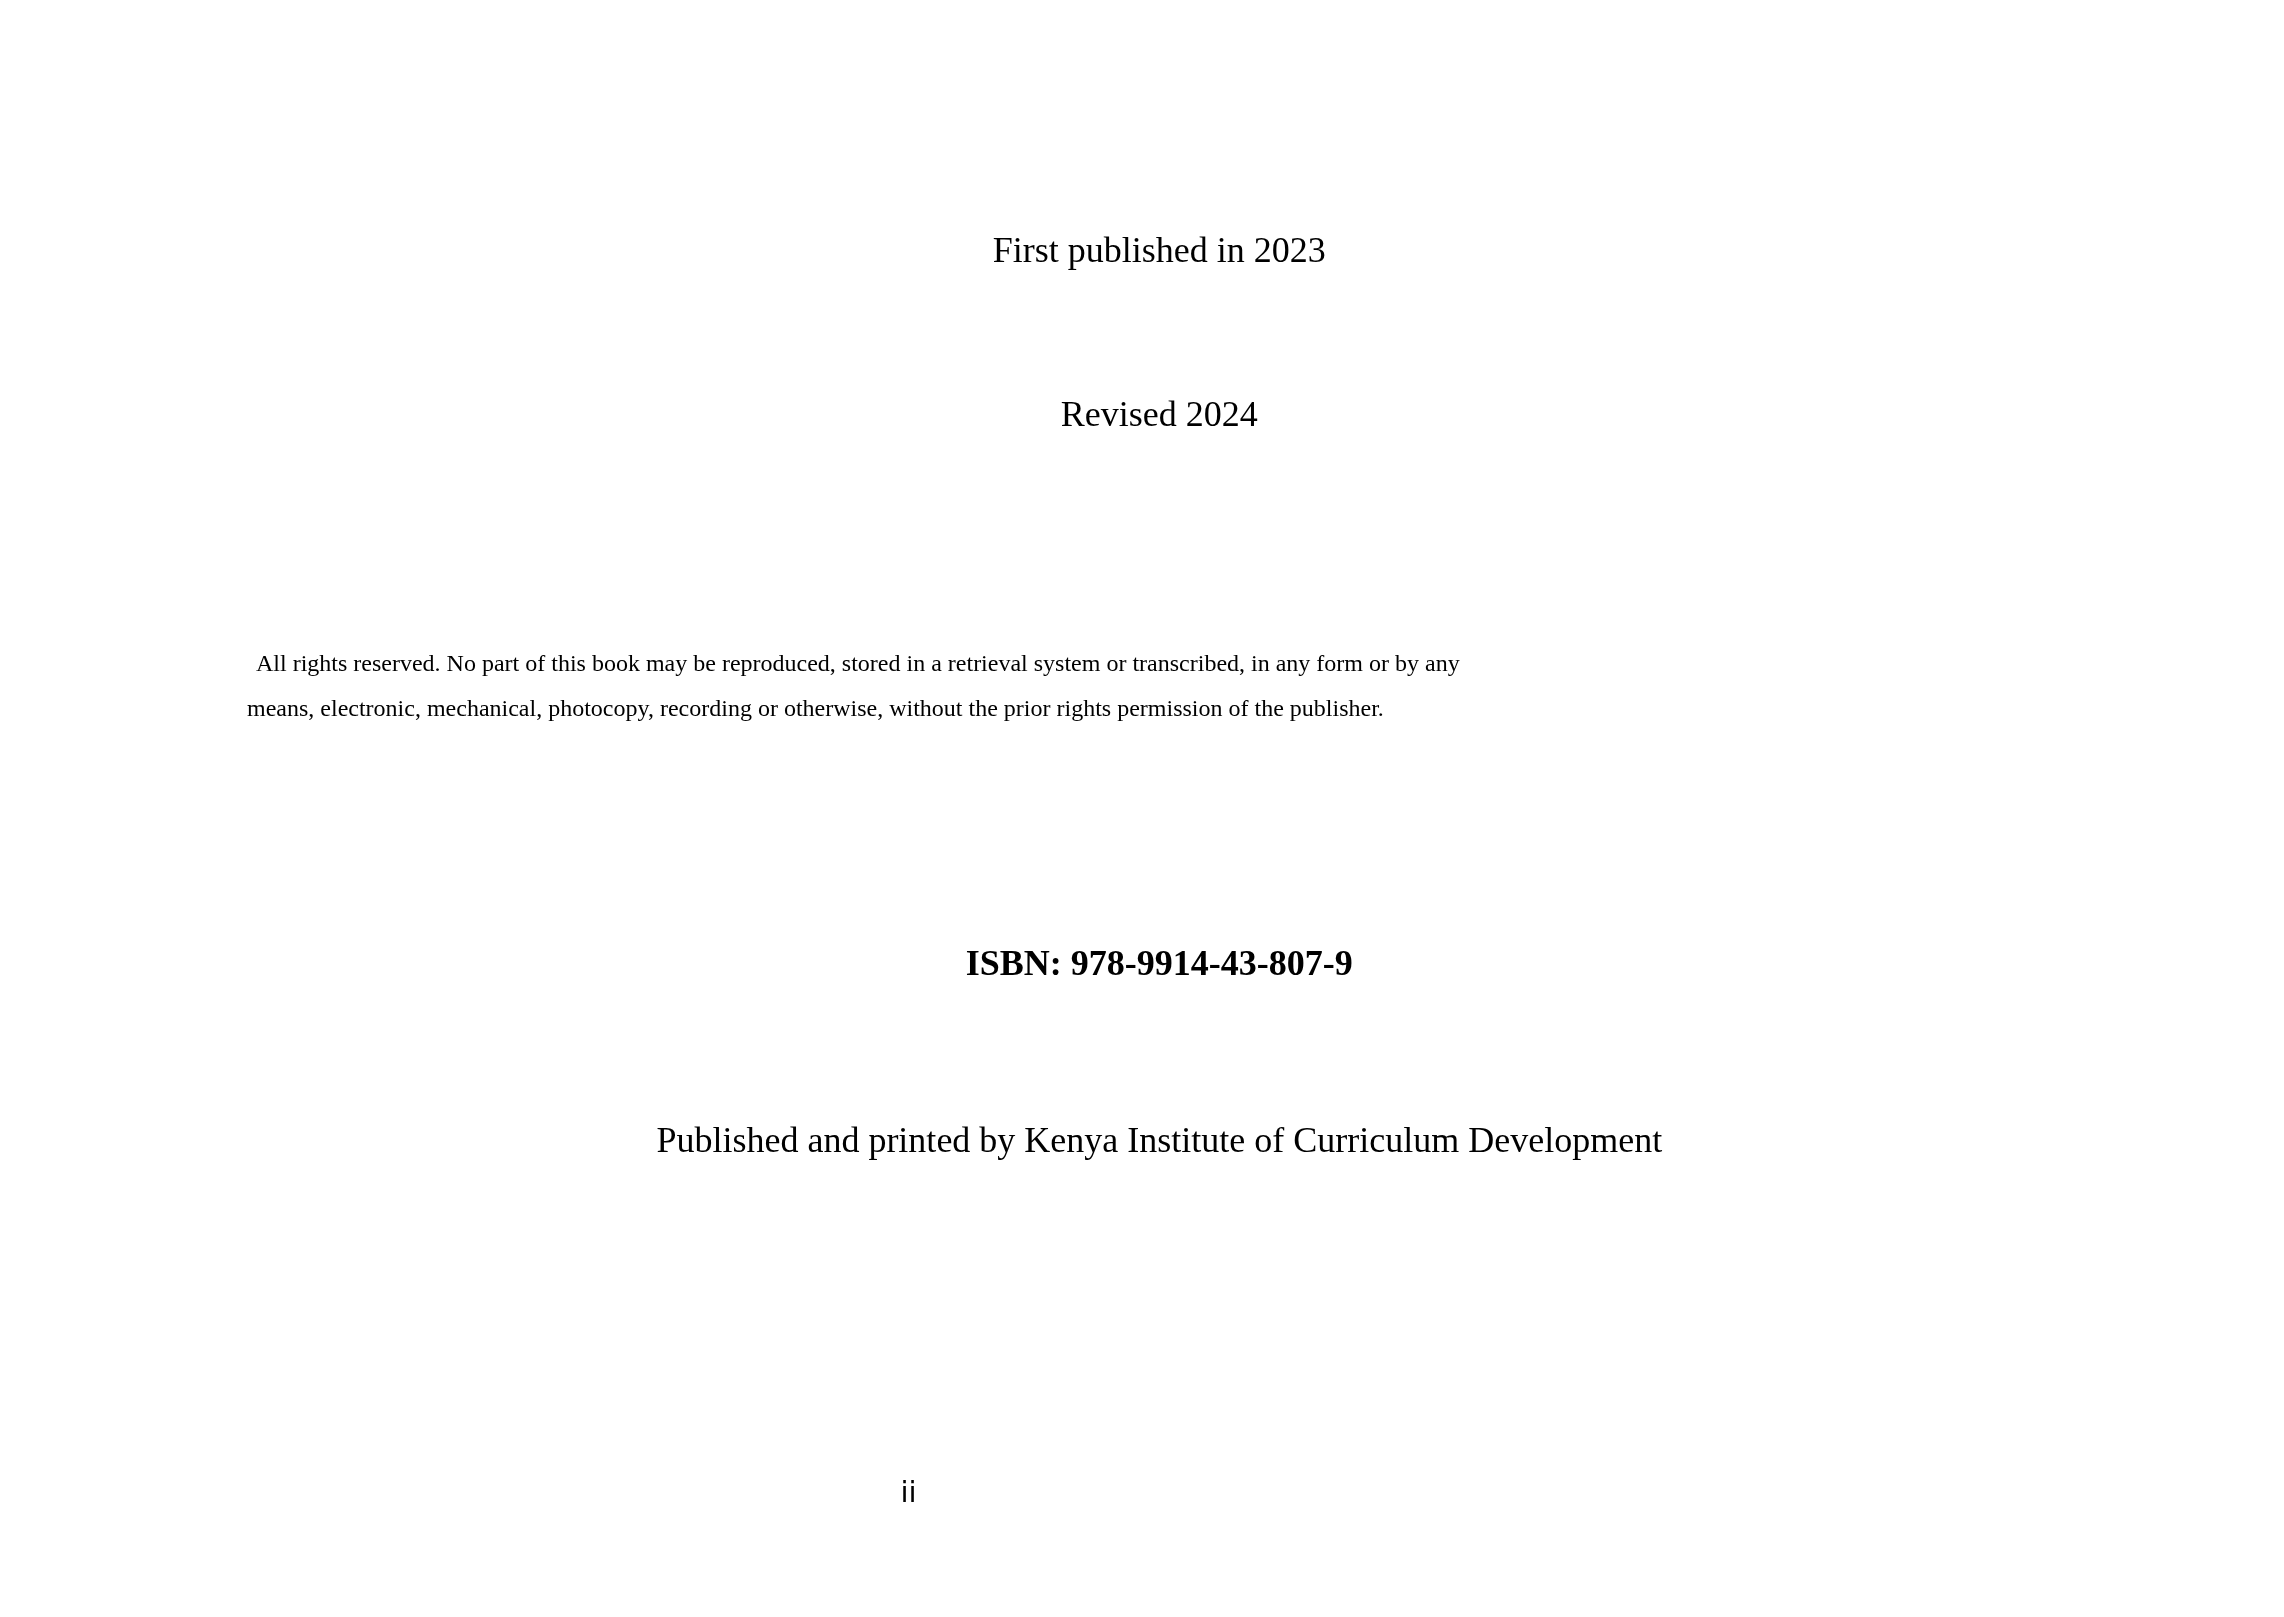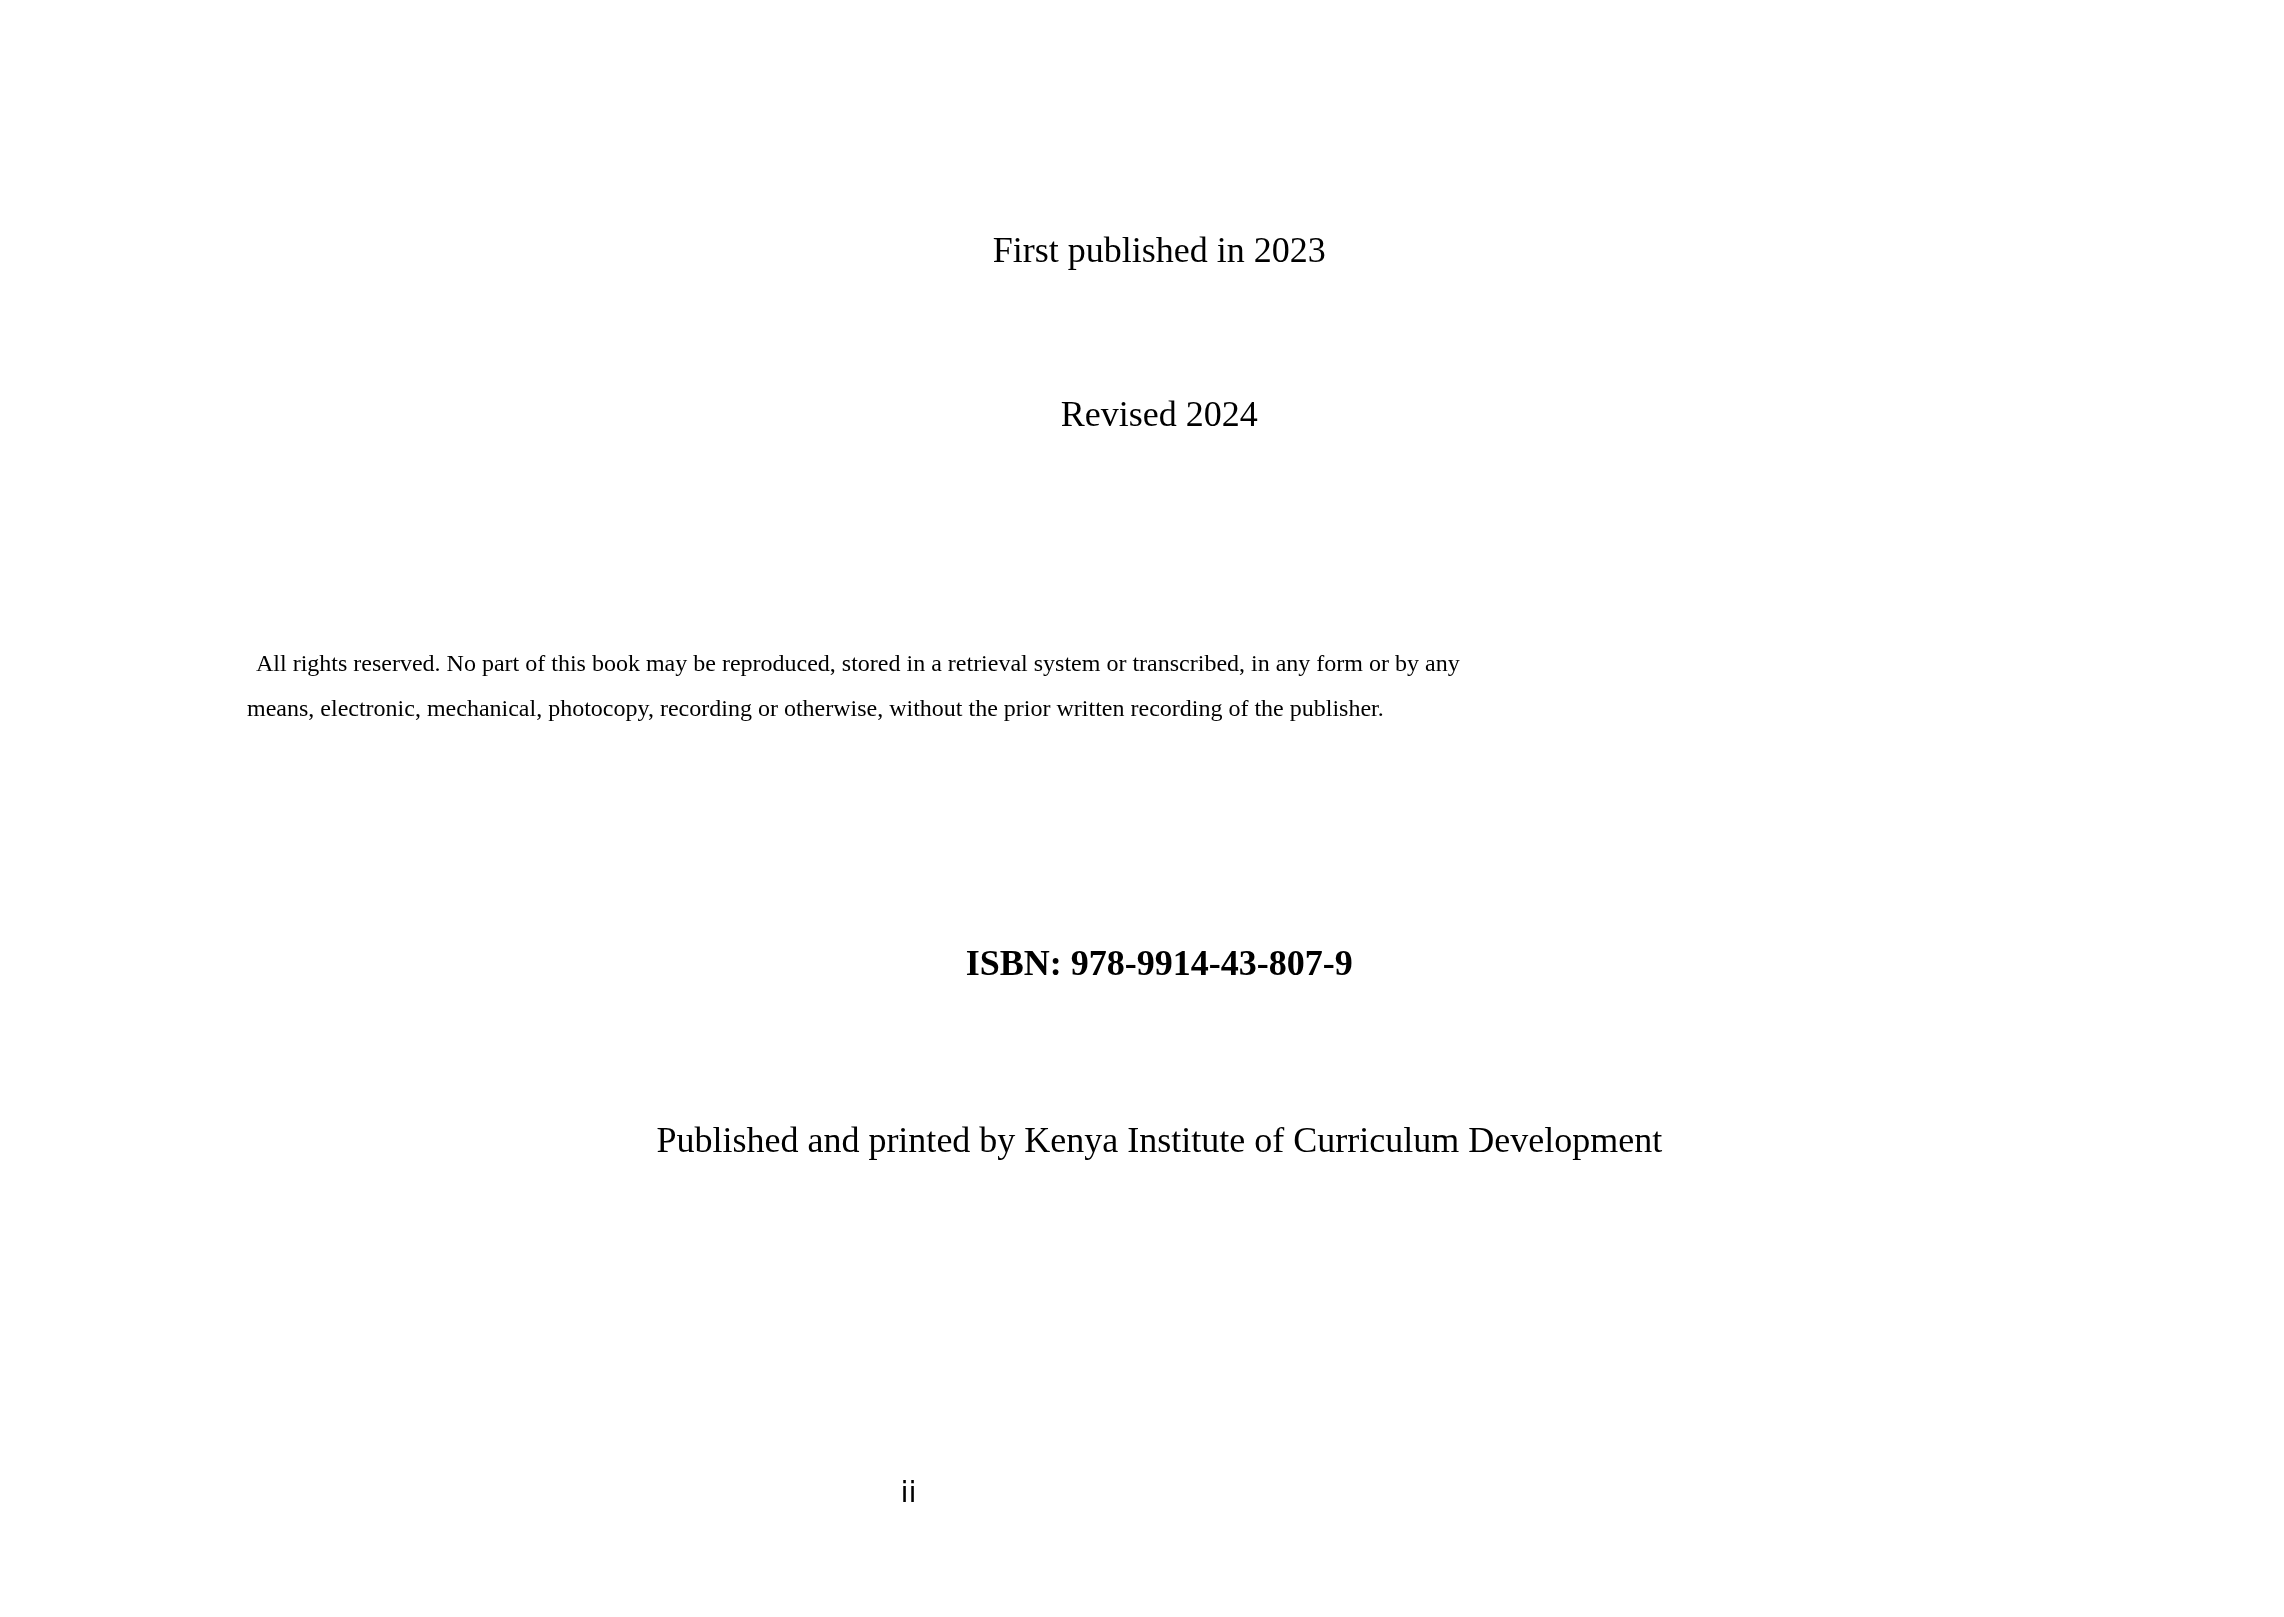--- a/index.html
+++ b/index.html
@@ -54,21 +54,21 @@
   </style>
 </head>
 <body>
 
 <div class="line" id="first-published">First published in 2023</div>
 
 <div class="line" id="revised">Revised 2024</div>
 
 <div id="rights">
   <span class="l1">All rights reserved. No part of this book may be reproduced, stored in a retrieval system or transcribed, in any form or by any</span>
-  <span class="l2">means, electronic, mechanical, photocopy, recording or otherwise, without the prior written recording of the publisher.</span>
+  <span class="l2">means, electronic, mechanical, photocopy, recording or otherwise, without the prior rights permission of the publisher.</span>
 </div>
 
 <div class="line" id="isbn">ISBN: 978-9914-43-807-9</div>
 
 <div class="line" id="publisher">Published and printed by Kenya Institute of Curriculum Development</div>
 
 <div id="page-number">ii</div>
 
 
 </body></html>

